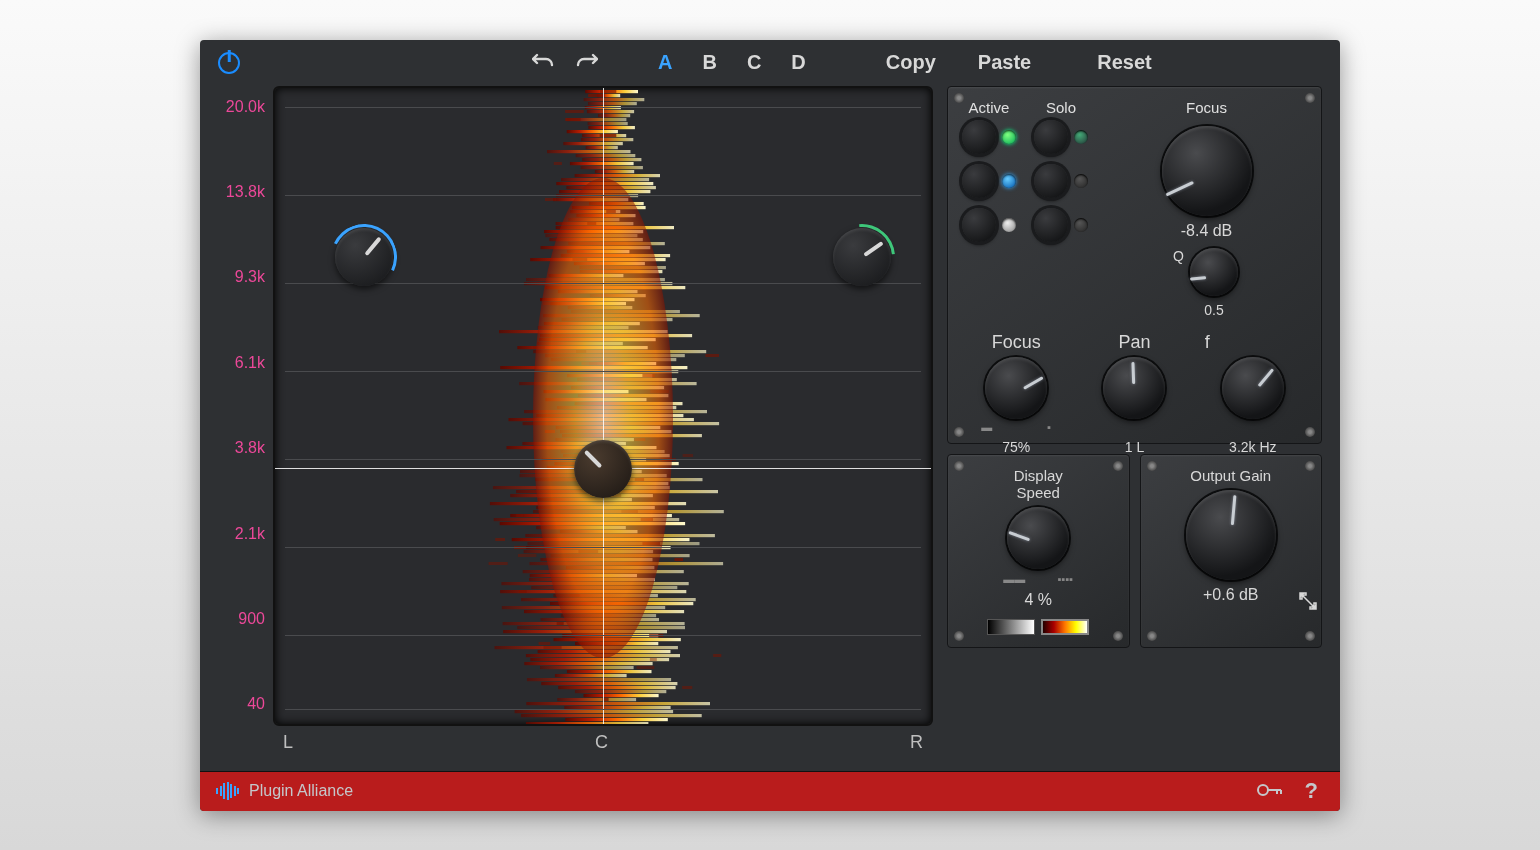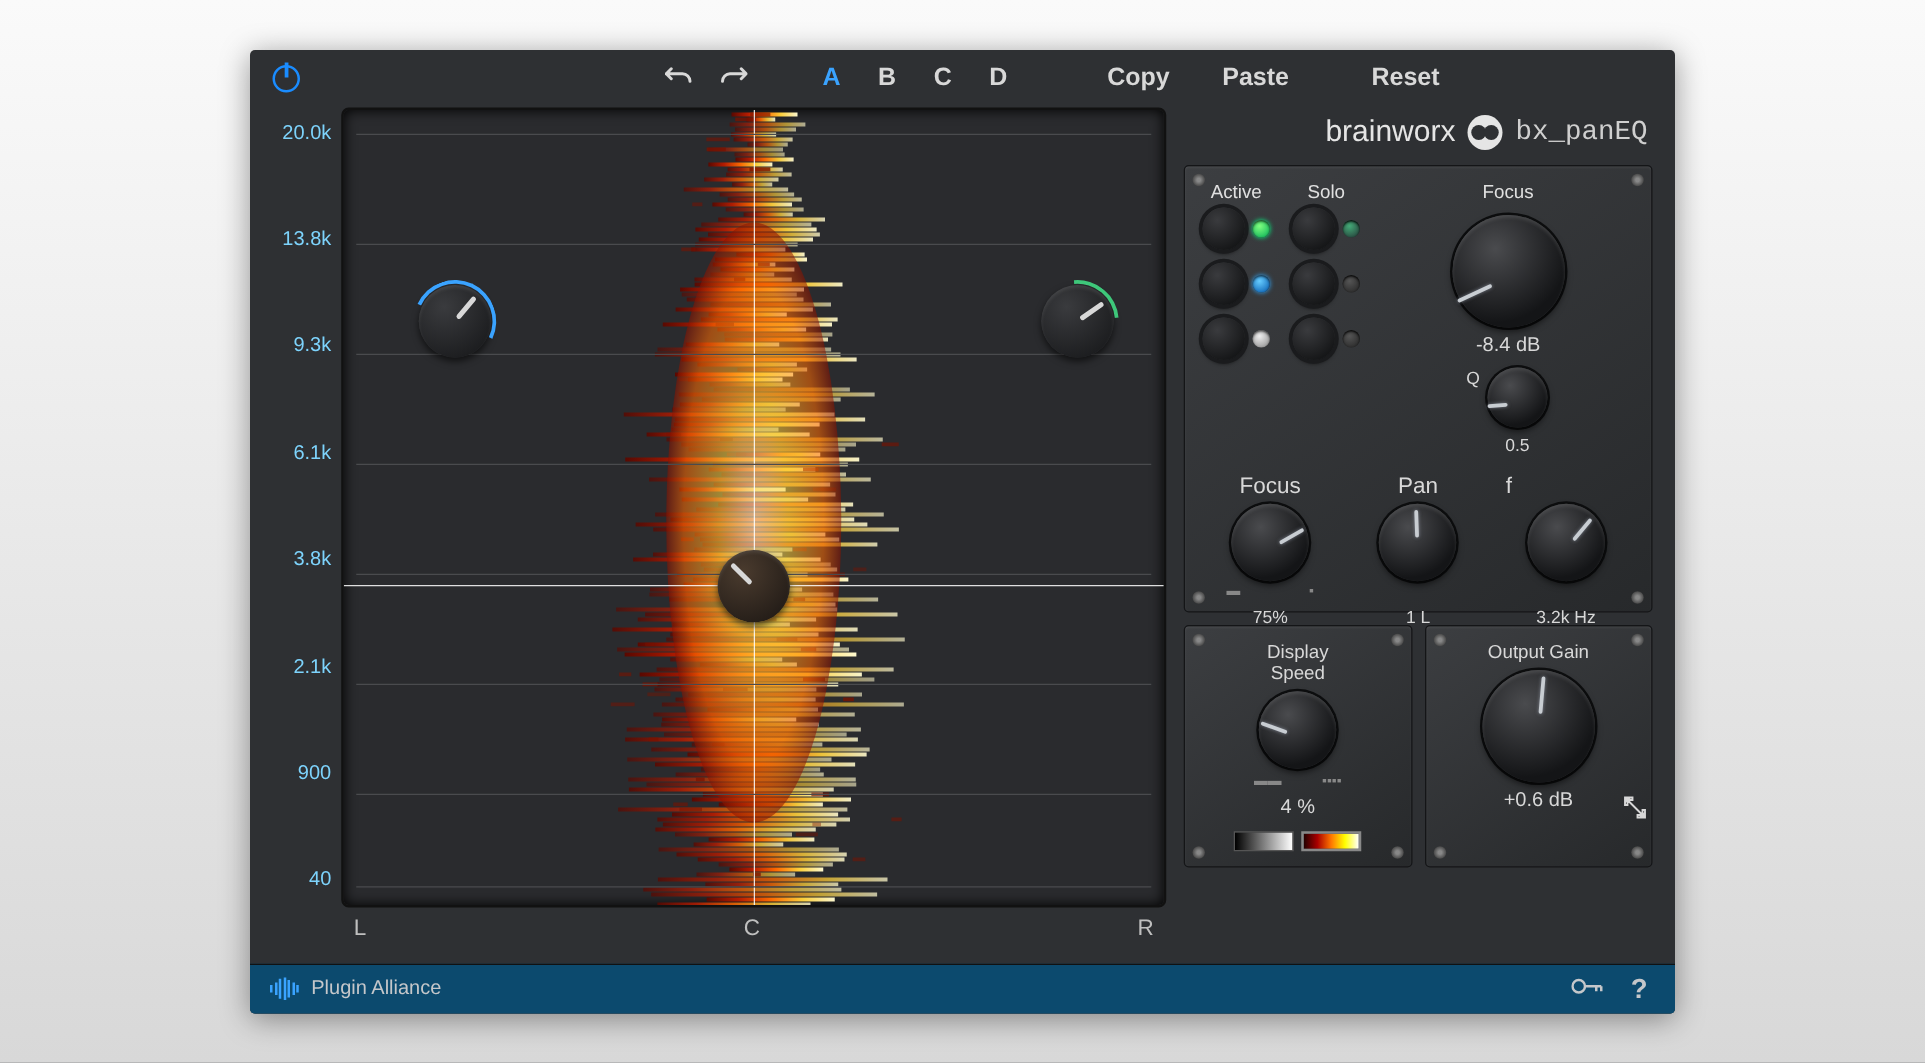--- a/index.html
+++ b/index.html
@@ -9,21 +9,21 @@
 .power { width:22px; height:22px; border:2.5px solid #1a8cff; border-radius:50%; position:relative; }
 .power:before { content:''; position:absolute; top:-4px; left:50%; transform:translateX(-50%); width:2.5px; height:12px; background:#1a8cff; }
 .toolbar .spacer1 { width:260px; }
 .histbtn { color:#d8d8d8; padding:0 4px; cursor:pointer; }
 .snap { padding:0 8px; cursor:pointer; color:#d8d8d8; }
 .snap.active { color:#3aa3ff; }
 .tbtn { padding:0 14px; cursor:pointer; }
 .main { display:flex; padding:0 18px 12px; gap:14px; }
 .left { display:flex; flex-direction:column; }
 .vizrow { display:flex; }
-.yaxis { width:55px; display:flex; flex-direction:column; justify-content:space-between; padding:12px 8px 12px 0; text-align:right; font-size:16px; color:#7dd3fc; }
+.yaxis { width:55px; display:flex; flex-direction:column; justify-content:space-between; padding:12px 8px 12px 0; text-align:right; font-size:16px; color:#ec4899; }
 .viz { position:relative; width:660px; height:640px; background:#2a2b2e; border:2px solid #111; border-radius:6px; box-shadow:inset 0 0 10px #000; overflow:hidden; }
 .gridline { position:absolute; left:10px; right:10px; height:1px; background:#4a4b4e; }
 .vcenter { position:absolute; left:50%; top:0; bottom:0; width:1px; background:rgba(255,255,255,.85); }
 .hcross { position:absolute; left:0; right:0; height:1px; background:rgba(255,255,255,.85); }
 .flame { position:absolute; left:50%; transform:translateX(-50%); top:0; bottom:0; width:340px; }
 .eqnode { position:absolute; width:58px; height:58px; border-radius:50%; background:radial-gradient(circle at 35% 30%,#3a3b3e,#141517); box-shadow:0 3px 6px rgba(0,0,0,.6),inset 0 2px 3px rgba(255,255,255,.1); }
 .eqnode:before { content:''; position:absolute; inset:-4px; border-radius:50%; border:3px solid transparent; }
 .eqnode.blue:before { border-top-color:#3aa3ff; border-right-color:#3aa3ff; transform:rotate(-20deg); }
 .eqnode.green:before { border-top-color:#3ec77a; transform:rotate(40deg); }
 .eqnode .ptr { position:absolute; left:50%; top:4px; width:4px; height:22px; background:#d8d8d8; transform-origin:50% 25px; border-radius:2px; }
@@ -59,21 +59,21 @@
 .gaincol { display:flex; flex-direction:column; align-items:center; gap:6px; }
 .qlabel { font-size:14px; align-self:flex-start; margin-left:-2px; }
 .bandbottom { grid-column:1/4; display:grid; grid-template-columns:repeat(3,1fr); gap:10px; margin-top:6px; }
 .scale { display:flex; justify-content:space-between; width:70px; font-size:11px; color:#888; margin-top:-2px; }
 .row2 { display:grid; grid-template-columns:1fr 1fr; gap:10px; }
 .disppanel { display:flex; flex-direction:column; align-items:center; gap:6px; }
 .palette { display:flex; gap:6px; margin-top:4px; }
 .palswatch { width:48px; height:16px; border:1px solid #555; cursor:pointer; }
 .pal-mono { background:linear-gradient(90deg,#000,#fff); }
 .pal-fire { background:linear-gradient(90deg,#200,#a00,#f70,#ff0,#fff); border:2px solid #888; }
-.footer { height:40px; background:#0c4a6e; display:flex; align-items:center; padding:0 16px; gap:10px; font-size:16px; color:#c5c7ca; border-top:1px solid #111; }
+.footer { height:40px; background:#b91c1c; display:flex; align-items:center; padding:0 16px; gap:10px; font-size:16px; color:#c5c7ca; border-top:1px solid #111; }
 .waveicon { display:flex; gap:1.5px; align-items:center; height:18px; }
 .waveicon span { width:2px; background:#3aa3ff; }
 .footer .spacer { flex:1; }
 .footicon { color:#c5c7ca; font-size:20px; padding:0 6px; cursor:pointer; }
 .resize { position:absolute; right:4px; bottom:44px; color:#d8d8d8; font-size:16px; }
 </style>
 </head>
 <body>
 
 <div class="plugin">
@@ -367,25 +367,20 @@
         </div>
       </div>
       <div class="xaxis">
         <span>L</span>
         <span>C</span>
         <span>R</span>
       </div>
     </div>
 
     <div class="right">
-      <div class="brand">
-        <span>brainworx</span>
-        <div class="logo"></div>
-        <span class="sub">bx_panEQ</span>
-      </div>
 
       <div class="panel" style="height:358px">
         <div class="screw tl"></div>
           <div class="screw tr"></div>
           <div class="screw bl"></div>
           <div class="screw br"></div>
         <div class="bandpanel">
           <div>
             <div class="colhdr">Active</div>
             <div class="btncol">

